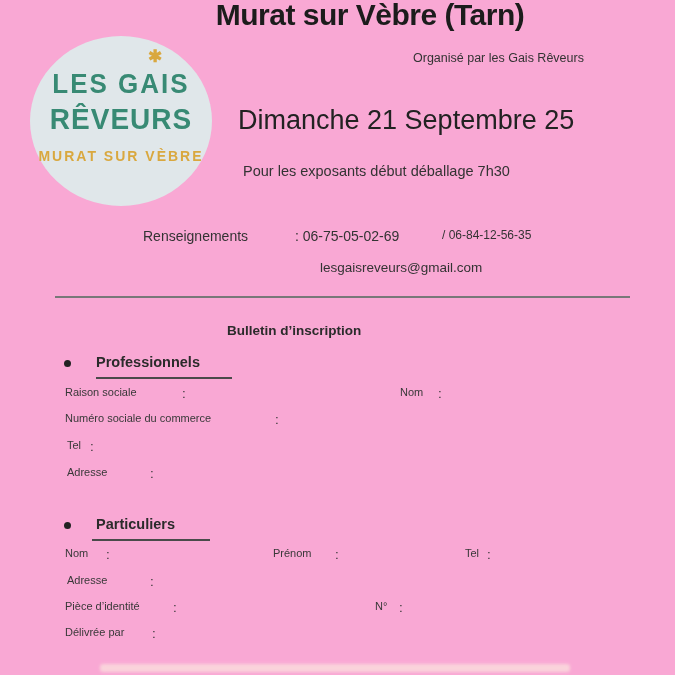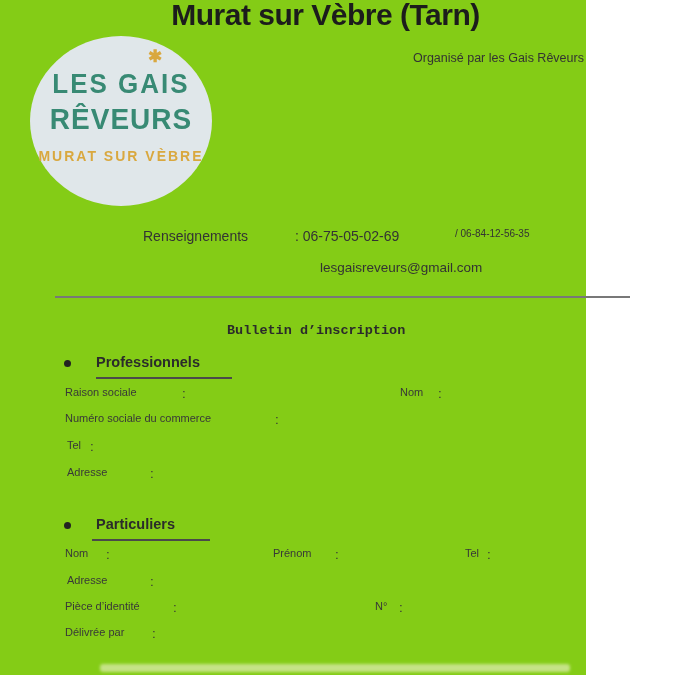--- a/index.html
+++ b/index.html
@@ -1,18 +1,18 @@
 <!DOCTYPE html>
 <html><head>
 <meta charset="utf-8">
 <style>
   html,body{margin:0;padding:0;}
   body{width:675px;height:675px;background:#ffffff;overflow:hidden;
        font-family:"Liberation Sans", sans-serif;}
-  .page{position:relative;width:586px;height:675px;background:#84cc16;}
+  .page{position:relative;width:675px;height:675px;background:#f9a8d4;}
   .abs{position:absolute;white-space:nowrap;}
 
   
   .doc-title{left:65px;right:0;top:-2px;text-align:center;
              font-size:30px;font-weight:bold;color:#1c1c1c;letter-spacing:-0.5px;}
   .organizer{left:413px;top:51px;font-size:12.5px;color:#333;}
   .date-line{left:238px;top:105px;font-size:27px;font-weight:400;color:#222;}
   .exposants{left:243px;top:163px;font-size:14.5px;color:#333;}
 
   
@@ -22,27 +22,27 @@
                  color:#d9a83f;font-weight:bold;}
   .logo-line{position:absolute;left:0;width:100%;text-align:center;
              font-weight:bold;color:#388a74;}
   .logo-l1{top:33px;font-size:26px;letter-spacing:2px;transform:scaleY(1.05);}
   .logo-l2{top:68px;font-size:28px;letter-spacing:1px;transform:scaleY(1.05);}
   .logo-l3{top:112px;font-size:14px;color:#d9a83f;letter-spacing:2px;}
 
   
   .contact-label{left:143px;top:228px;font-size:14px;color:#333;text-align:right;}
   .contact-phone1{left:295px;top:228px;font-size:14px;color:#333;}
-  .contact-phone2{left:455px;top:228px;font-size:10px;color:#333;}
+  .contact-phone2{left:442px;top:228px;font-size:12px;color:#333;}
   .contact-email{left:320px;top:260px;font-size:13.5px;color:#333;}
 
   .rule{position:absolute;left:55px;top:296px;width:575px;height:2px;background:#787878;}
 
   
-  .bulletin-heading{left:227px;top:323px;font-size:13.5px;font-weight:bold;color:#2b2b2b;font-family:Liberation Mono, monospace;}
+  .bulletin-heading{left:227px;top:323px;font-size:13.5px;font-weight:bold;color:#2b2b2b;}
   .bullet{position:absolute;width:7px;height:7px;border-radius:50%;background:#222;}
   .bullet-prof{left:64px;top:360px;}
   .bullet-part{left:64px;top:522px;}
   .section-title{font-size:14.5px;font-weight:bold;color:#2b2b2b;text-align:right;}
   .prof-title{left:96px;top:354px;}
   .part-title{left:96px;top:516px;}
   .section-underline{position:absolute;height:2px;background:#4a4a4a;}
   .prof-underline{left:96px;top:377px;width:136px;}
   .part-underline{left:92px;top:539px;width:118px;}
 
@@ -77,20 +77,22 @@
   <div class="abs doc-title">Murat sur Vèbre (Tarn)</div>
 
   <div class="logo-circle">
     <span class="logo-asterisk">✱</span>
     <div class="logo-line logo-l1">LES GAIS</div>
     <div class="logo-line logo-l2">RÊVEURS</div>
     <div class="logo-line logo-l3">MURAT SUR VÈBRE</div>
   </div>
 
   <div class="abs organizer">Organisé par les Gais Rêveurs</div>
+  <div class="abs date-line">Dimanche 21 Septembre 25</div>
+  <div class="abs exposants">Pour les exposants début déballage 7h30</div>
 
   <div class="abs contact-label">Renseignements</div>
   <div class="abs contact-phone1">: 06-75-05-02-69</div>
   <div class="abs contact-phone2">/ 06-84-12-56-35</div>
   <div class="abs contact-email">lesgaisreveurs@gmail.com</div>
 
   <div class="rule"></div>
 
   <div class="abs bulletin-heading">Bulletin d’inscription</div>
 

